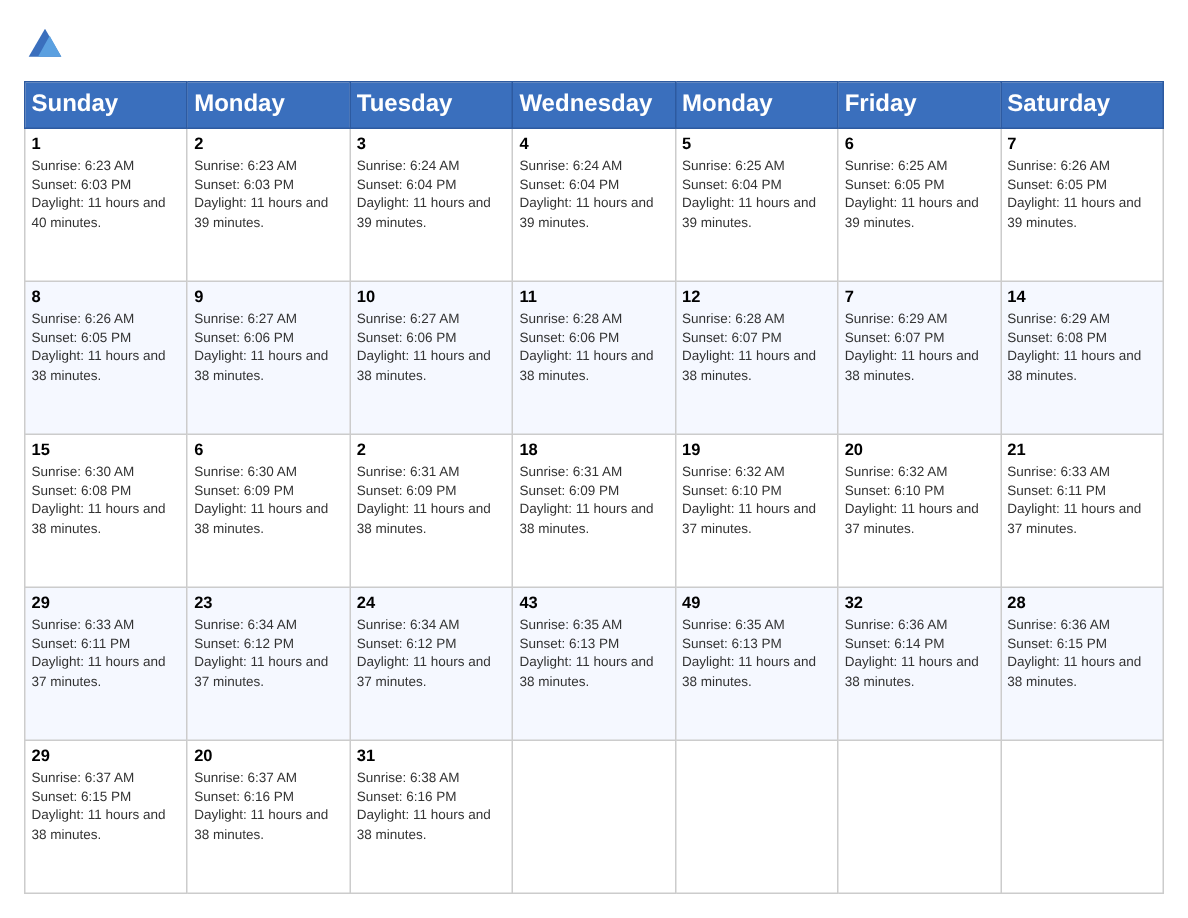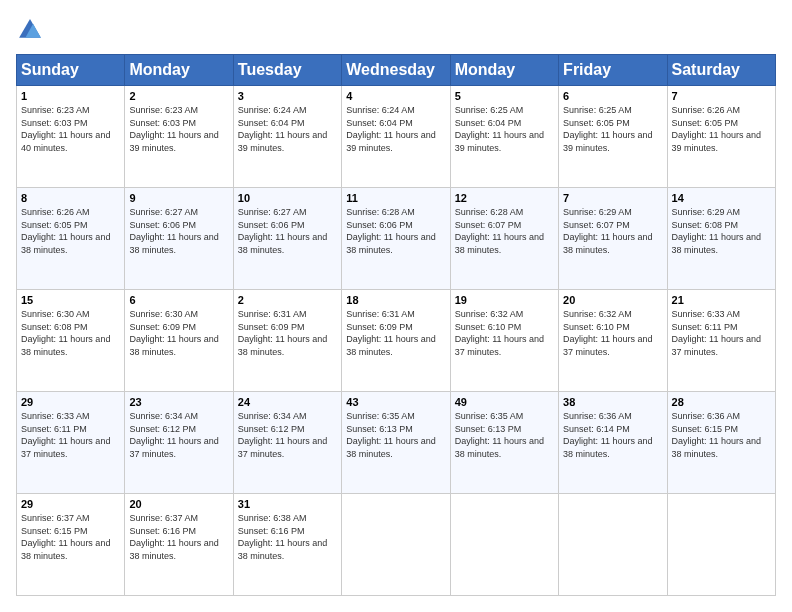--- a/index.html
+++ b/index.html
@@ -335,21 +335,21 @@
       </td>
           <td>
         <span class="day-num">49</span>
         <div class="day-info">
           Sunrise: 6:35 AM<br>
           Sunset: 6:13 PM<br>
           Daylight: 11 hours and 38 minutes.
         </div>
       </td>
           <td>
-        <span class="day-num">38</span>
+        <span class="day-num">32</span>
         <div class="day-info">
           Sunrise: 6:36 AM<br>
           Sunset: 6:14 PM<br>
           Daylight: 11 hours and 38 minutes.
         </div>
       </td>
           <td>
         <span class="day-num">28</span>
         <div class="day-info">
           Sunrise: 6:36 AM<br>

